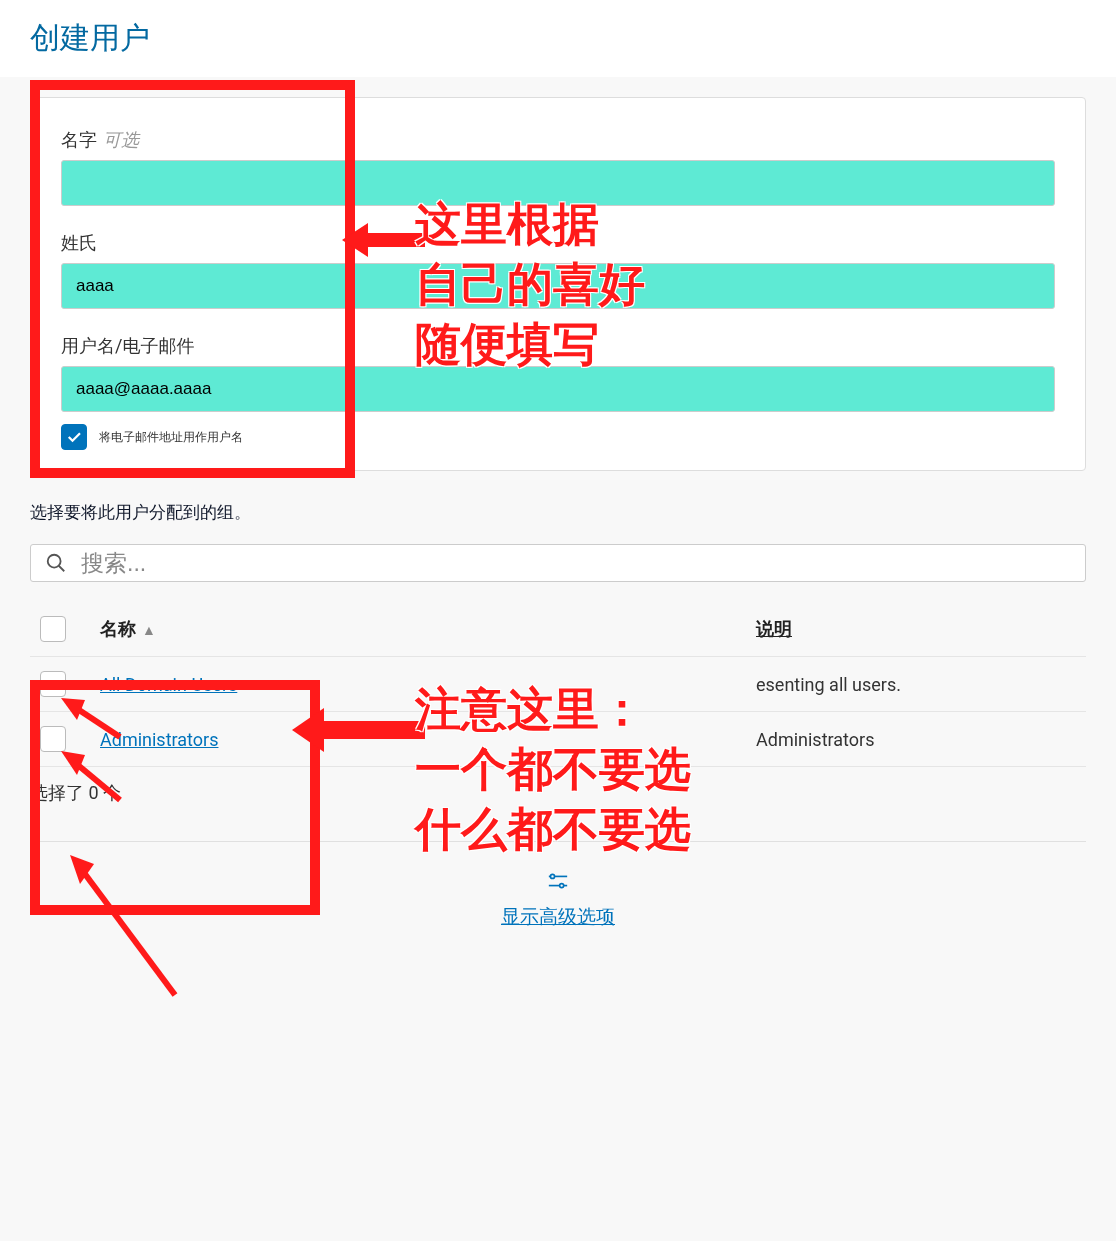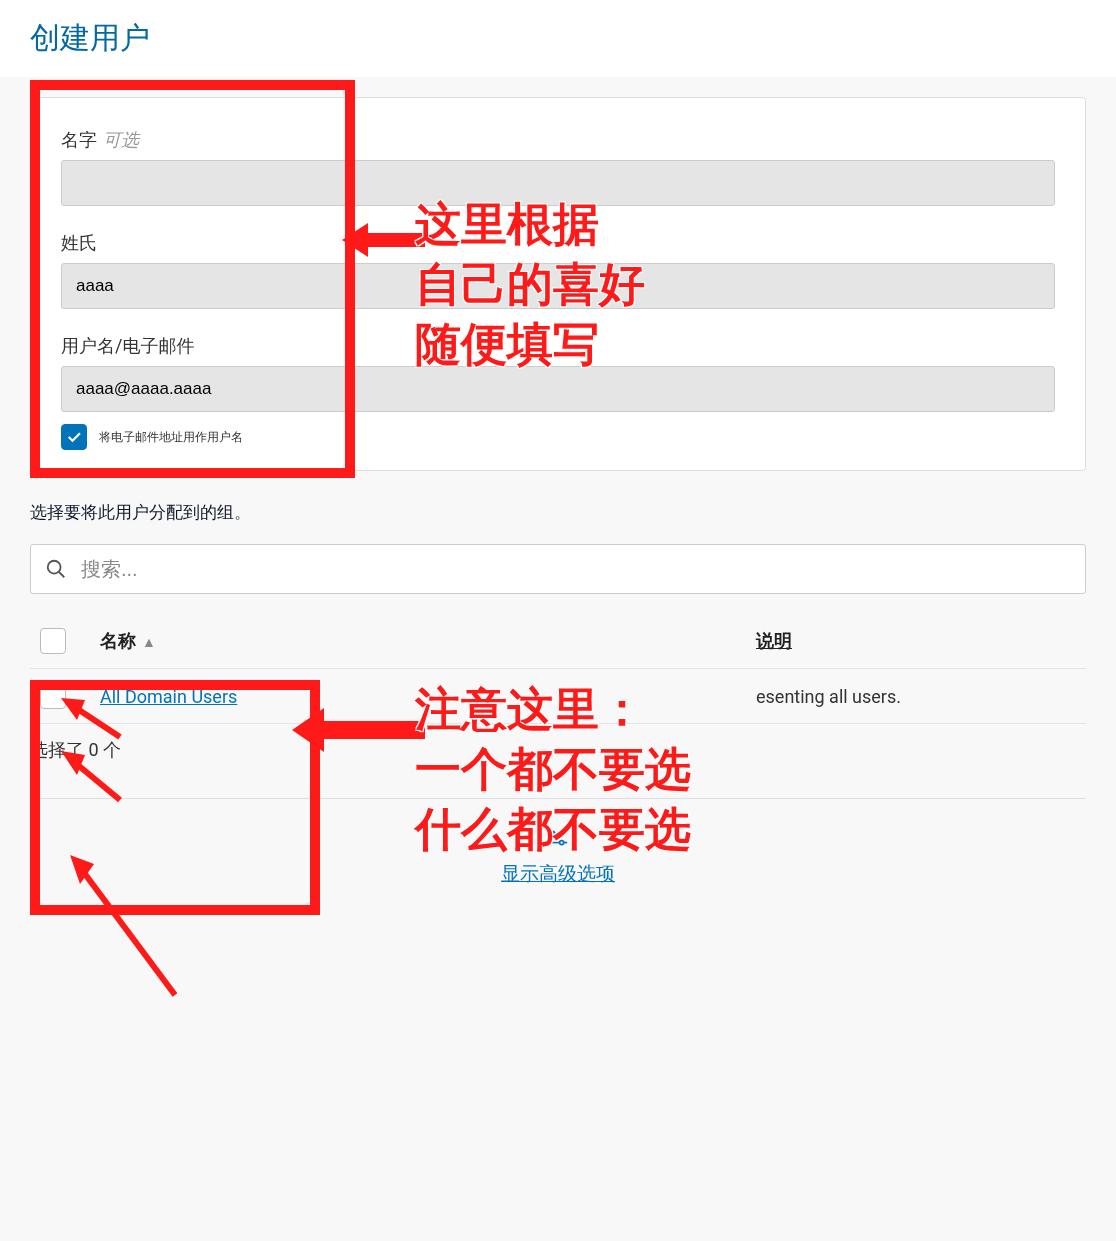--- a/index.html
+++ b/index.html
@@ -44,21 +44,21 @@
       font-style: italic;
       margin-left: 6px;
     }
     .text-input {
       width: 100%;
       height: 46px;
       border: 1px solid #ccc;
       border-radius: 3px;
       padding: 11px 14px;
       font-size: 17px;
-      background: #e5e5e5;
+      background: #5eead4;
     }
     .checkbox-row {
       display: flex;
       align-items: center;
       gap: 12px;
       margin-top: 12px;
     }
     .checkbox {
       width: 26px;
       height: 26px;
@@ -87,25 +87,25 @@
       font-size: 17px;
       color: #0f172a;
       margin-bottom: 20px;
     }
     .search-wrap {
       position: relative;
       margin-bottom: 20px;
     }
     .search-input {
       width: 100%;
-      height: 50px;
+      height: 38px;
       border: 1px solid #ccc;
       border-radius: 3px;
       padding: 0 14px 0 50px;
-      font-size: 20px;
+      font-size: 23px;
       background: #fff;
     }
     .search-input::placeholder { color: #888; }
     .search-icon {
       position: absolute;
       left: 15px;
       top: 50%;
       transform: translateY(-50%);
       width: 22px;
       height: 22px;
@@ -236,20 +236,27 @@
         </tr>
       </thead>
       <tbody>
         <tr>
           <td>
               <div class="checkbox unchecked"></div>
             </td>
           <td class="link"><a>All Domain Users</a></td>
           <td>esenting all users.</td>
         </tr>
+        <tr>
+          <td>
+              <div class="checkbox unchecked"></div>
+            </td>
+          <td class="link"><a>Administrators</a></td>
+          <td>Administrators</td>
+        </tr>
       </tbody>
     </table>
     <div class="selected-count">选择了 0 个</div>
   </div>
 
   <div class="hr"></div>
 
   <div class="advanced-row" style="margin-top:20px;flex-direction:column;">
     <svg class="settings-icon" viewBox="0 0 24 24">
       <circle cx="6" cy="7" r="2.2" fill="none" stroke="currentColor" stroke-width="1.8"></circle>

